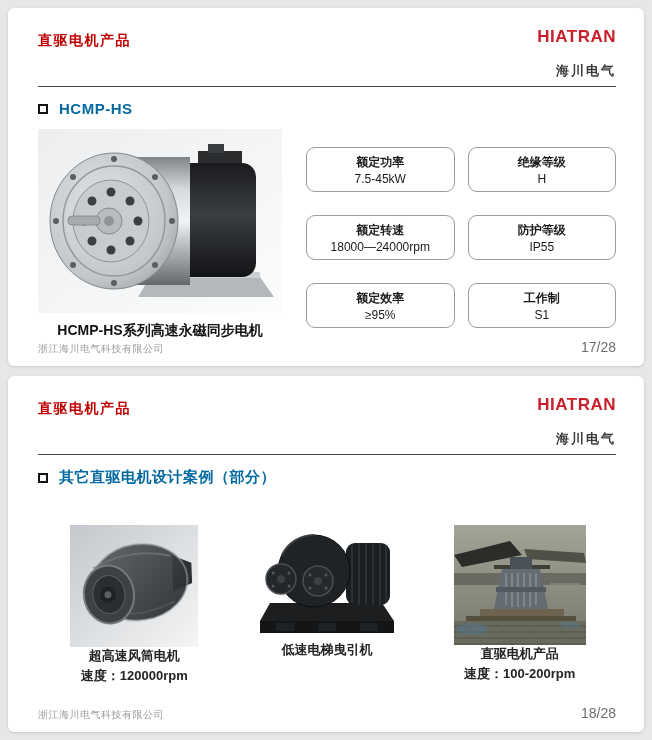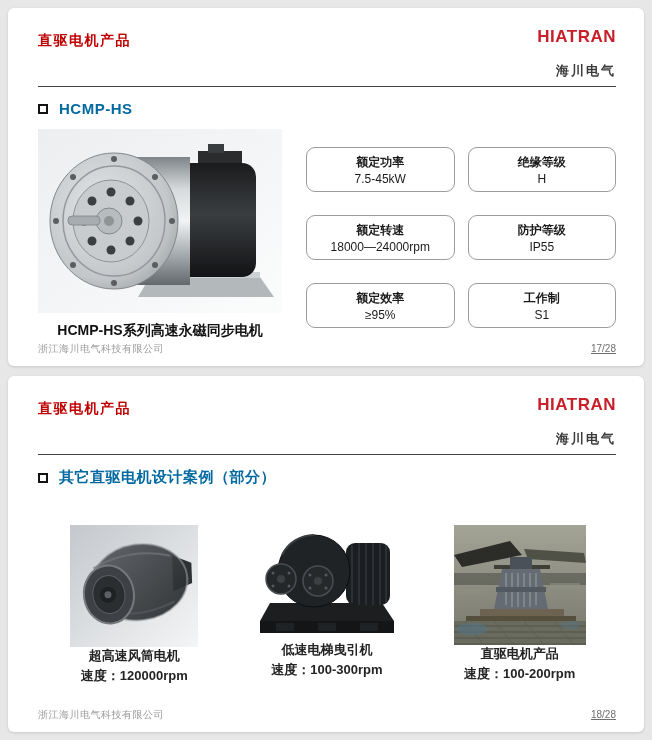--- a/index.html
+++ b/index.html
@@ -71,21 +71,21 @@
   .case svg { display:block; }
   .case-name  { font-size:13px; font-weight:600; color:#242424; }
   .case-speed { margin-top:2px;  font-size:13px; font-weight:600; color:#242424; }
 
   
   .footer {
     position:absolute; left:30px; right:28px; bottom:10px;
     display:flex; justify-content:space-between; align-items:baseline;
   }
   .footer-company { font-size:10px; color:#9b9b9b; letter-spacing:0.5px; }
-  .footer-page    { font-size:10px; color:#6e6e6e;text-decoration:underline; }
+  .footer-page    { font-size:14px; color:#6e6e6e; }
 </style>
 </head>
 <body>
 
 <div class="slide" id="slide1">
   <div class="slide-inner">
 
     <div class="header">
       <div class="slide-title">直驱电机产品</div>
       <div class="logo">
@@ -262,21 +262,20 @@
           <circle cx="19" cy="61" r="1.5" fill="#55595d"></circle>
             <circle cx="35" cy="61" r="1.5" fill="#55595d"></circle>
           <circle cx="64" cy="56" r="15" fill="#26292c" stroke="#4a4e52" stroke-width="1.5"></circle>
           <circle cx="64" cy="56" r="4" fill="#3c4043"></circle>
           <circle cx="56" cy="50" r="1.5" fill="#55595d"></circle>
             <circle cx="72" cy="50" r="1.5" fill="#55595d"></circle>
           <circle cx="56" cy="63" r="1.5" fill="#55595d"></circle>
             <circle cx="72" cy="63" r="1.5" fill="#55595d"></circle>
         </svg>
         <div class="case-name">低速电梯曳引机</div>
-        <div class="case-speed">速度：100-300rpm</div>
       </div>
 
       <div class="case">
         <svg width="132" height="120" viewBox="0 0 132 120">
           <defs>
             <linearGradient id="c3wall" x1="0" y1="0" x2="0" y2="1">
               <stop offset="0" stop-color="#a3a396"></stop>
                 <stop offset="1" stop-color="#77786c"></stop>
             </linearGradient>
           </defs>

